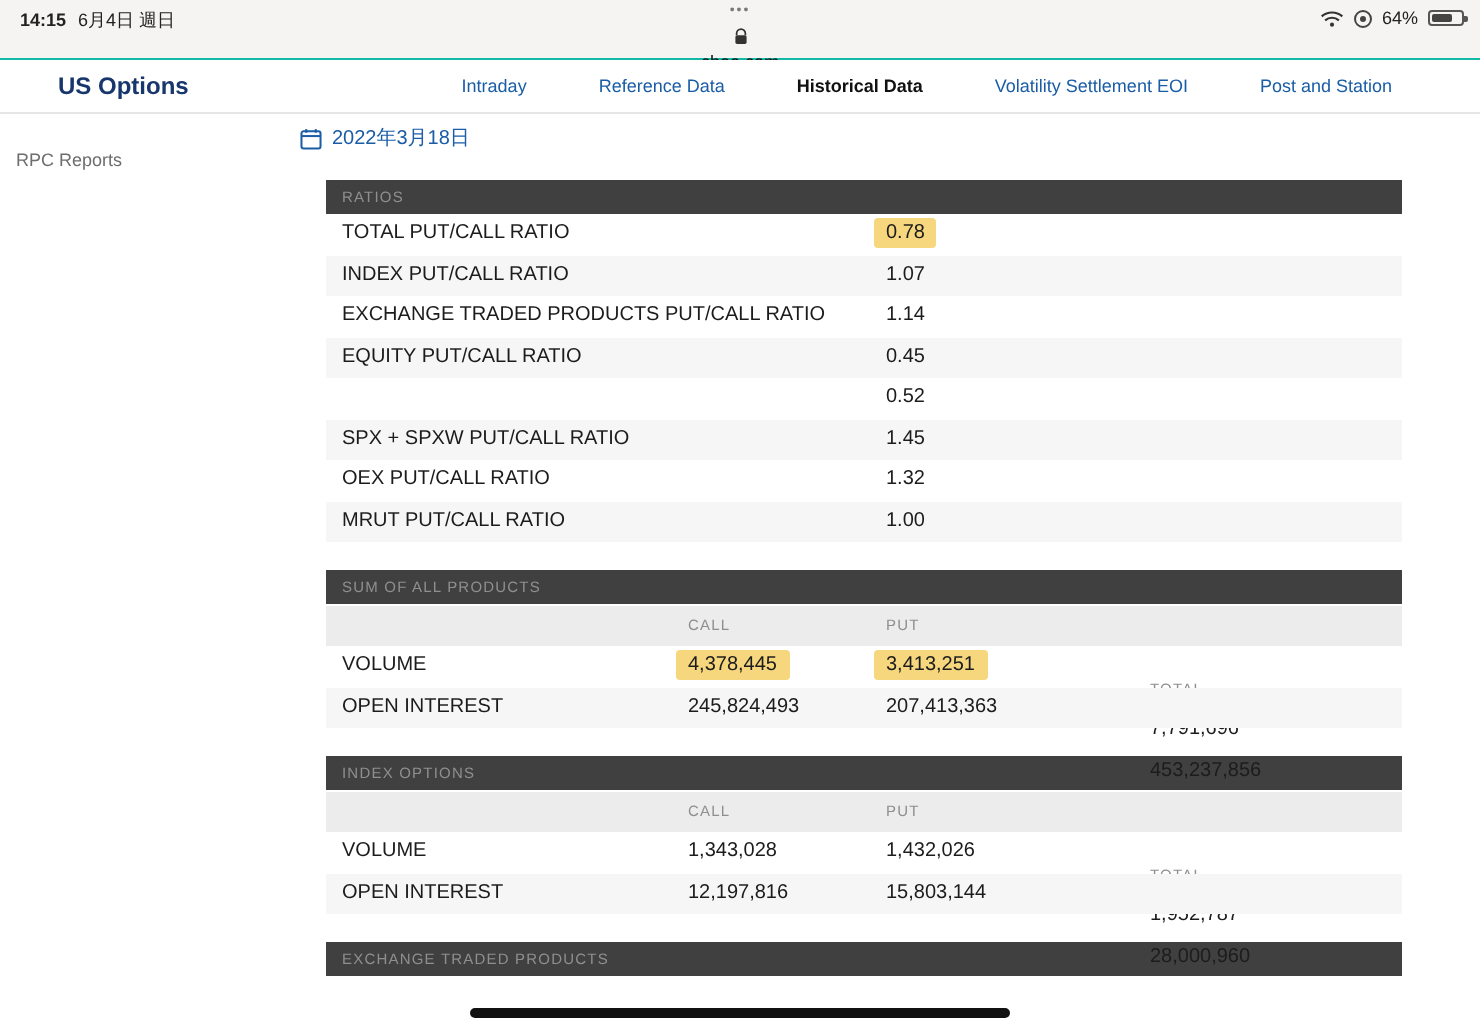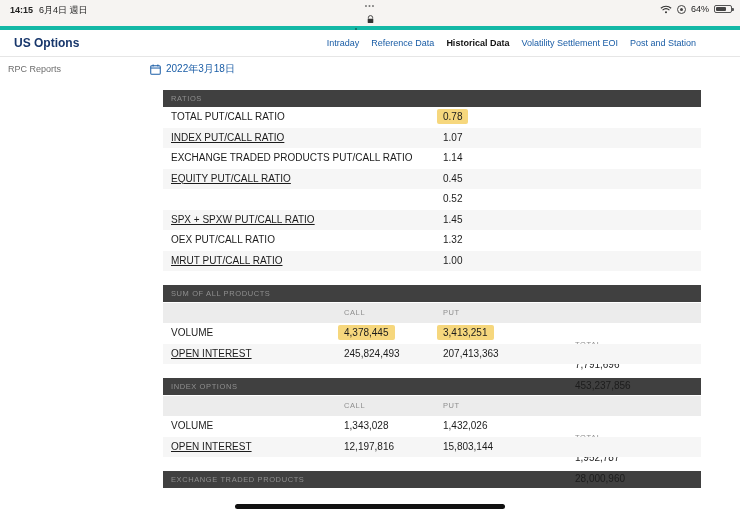--- a/index.html
+++ b/index.html
@@ -1,55 +1,55 @@
 <!DOCTYPE html>
 <html><head>
 <meta charset="utf-8">
 <style>
   * { margin: 0; padding: 0; box-sizing: border-box; }
   html, body { width: 740px; height: 514px; overflow: hidden; }
   body { font-family: "Liberation Sans", sans-serif; background: #ffffff; color: #1c1c1c; position: relative; }
 
   
-  .chrome { position: absolute; top: 0; left: 0; width: 740px; height: 30px; background: #f6f4f2; border-bottom: 4px solid #14b8a6; }
+  .chrome { position: absolute; top: 0; left: 0; width: 740px; height: 30px; background: #f6f4f2; border-bottom: 1px solid #14b8a6; }
   .status-left { position: absolute; left: 10px; top: 4px; font-size: 9px; color: #222; }
   .status-left .time { font-weight: bold; margin-right: 6px; }
   .status-right { position: absolute; right: 8px; top: 4px; display: flex; align-items: center; gap: 5px; font-size: 9px; color: #222; }
   .wifi-svg { width: 12px; height: 9px; }
   .moon-dot { width: 9px; height: 9px; border-radius: 50%; border: 1px solid #444; position: relative; }
   .moon-dot::after { content:""; position:absolute; left:2px; top:2px; width:3px; height:3px; border-radius:50%; background:#444; }
   .battery { width: 18px; height: 8px; border: 1px solid #555; border-radius: 2px; position: relative; }
   .battery::before { content: ""; position: absolute; left: 1px; top: 1px; bottom: 1px; width: 10px; background: #444; border-radius: 1px; }
   .battery::after { content: ""; position: absolute; right: -3px; top: 2px; width: 2px; height: 3px; background: #555; border-radius: 0 1px 1px 0; }
   .browser-center { position: absolute; left: 0; right: 0; top: 2px; text-align: center; }
   .browser-dots { font-size: 7px; color: #7a7a7a; letter-spacing: 1px; line-height: 8px; }
   .browser-url { font-size: 9px; color: #111; line-height: 11px; display: inline-flex; align-items: center; gap: 3px; flex-direction: column; }
   .lock-svg { width: 7px; height: 9px; }
 
   
-  .nav { position: absolute; top: 30px; left: 0; width: 740px; height: 27px; background: #ffffff; border-bottom: 1px solid #e6e6e6; display: flex; align-items: center; }
+  .nav { position: absolute; top: 30px; left: 0; width: 740px; height: 27px; background: #ffffff; border-bottom: 1px solid #e6e6e6; display: flex; align-items: center; padding-left: 15px; }
   .brand { margin-left: 14px; font-size: 12px; font-weight: bold; color: #17366b; }
-  .nav-items { margin-left: auto; margin-right: 44px; display: flex; gap: 12px; align-items: center; }
+  .nav-items { margin-left: auto; margin-right: 44px; display: flex; gap: 36px; align-items: center; }
   .nav-link { font-size: 9px; color: #1a5da6; text-decoration: none; cursor: pointer; }
   .nav-link.active { color: #111; font-weight: bold; }
 
   
   .content { position: absolute; top: 57px; left: 0; width: 740px; height: 457px; background: #fff; }
-  .sidebar-item-label { position: absolute; left: 8px; top: 7px; font-size: 9px; color: #6d6d6d; }
+  .sidebar-item-label { position: absolute; left: 8px; top: 18px; font-size: 9px; color: #6d6d6d; }
   .main { position: absolute; left: 163px; top: 0; width: 538px; }
   .date-row { display: flex; align-items: center; gap: 5px; margin: 5px 0 14px -13px; color: #1a5da6; font-size: 10px; cursor: pointer; }
   .cal-svg { width: 11px; height: 11px; }
 
   
   .section { width: 538px; margin-bottom: 14px; }
   .section-title-row { background: #404040; height: 17px; line-height: 17px; padding-left: 8px; font-size: 7.5px; letter-spacing: .6px; color: #8f8f8f; text-transform: uppercase; }
   .col-header-row { background: #ececec; height: 20px; position: relative; margin-top: 1px; }
   .col-header-row .col { position: absolute; top: 0; line-height: 20px; font-size: 7.5px; letter-spacing: .6px; color: #8f8f8f; }
   .row { position: relative; height: 20.5px; line-height: 20.5px; font-size: 10px; }
-  .row.alt { background: #f6f6f6; text-decoration: underline; }
+  .row.alt { background: #f6f6f6; }
   .row .lbl { padding-left: 8px; }
   .cell { position: absolute; top: 0; line-height: 20.5px; }
   .c1 { left: 145px; margin-left: 36px; }  
   .c2 { left: 280px; }  
   .c3 { left: 412px; margin-top: 32px; }  
   .hl { background: #f6d77d; border-radius: 2px; padding: 2px 6px; margin-left: -6px; }
 
   
   .home-indicator { position: absolute; left: 235px; bottom: 5px; width: 270px; height: 5px; background: #111; border-radius: 3px; cursor: grab; }
 </style>

